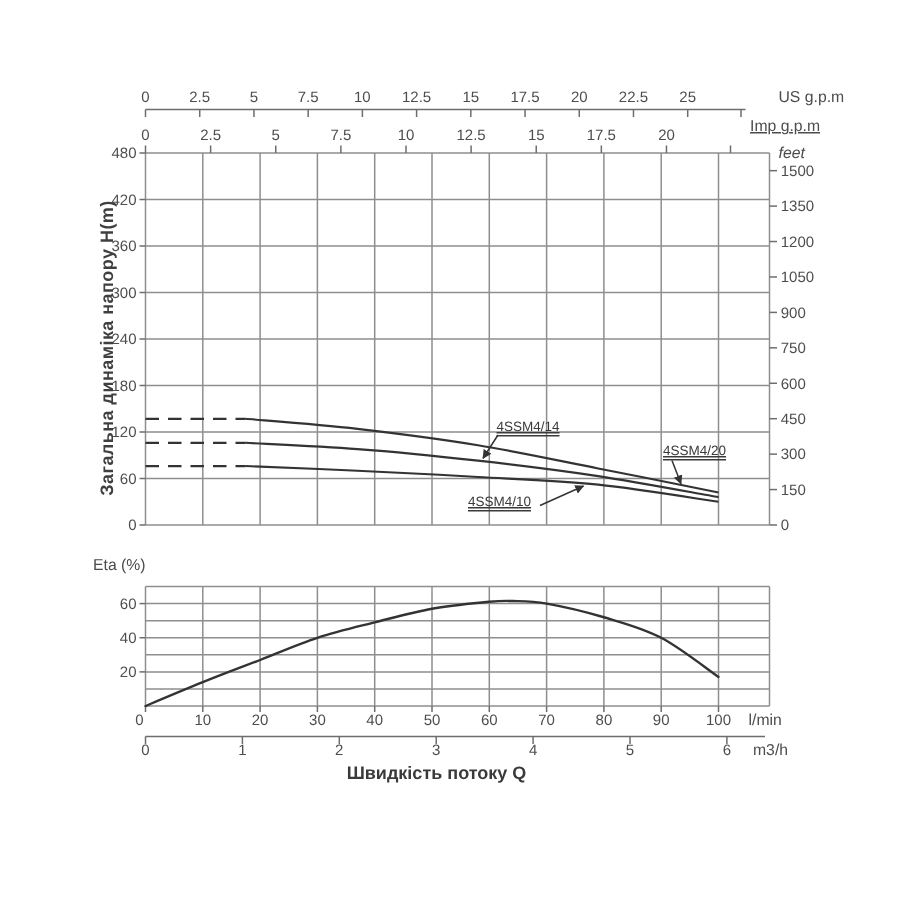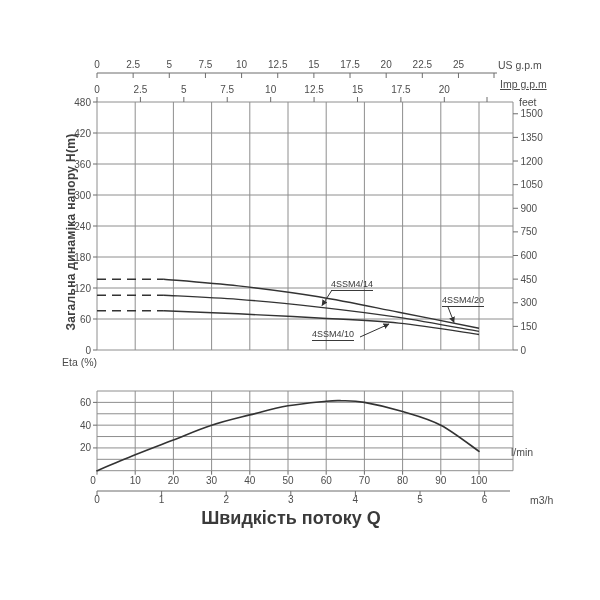--- a/index.html
+++ b/index.html
@@ -3,23 +3,23 @@
 <meta charset="utf-8">
 <style>
   html,body{margin:0;padding:0;background:#ffffff;}
   #canvas{position:relative;width:600px;height:600px;background:#ffffff;overflow:hidden;
           font-family:"Liberation Sans",sans-serif;}
   #plot{position:absolute;left:0;top:0;}
   .lbl{position:absolute;color:#4c4c4c;font-size:10.5px;white-space:nowrap;}
   .axis-title-left{left:71px;top:232px;transform:translate(-50%,-50%) rotate(-90deg);
       font-weight:bold;font-size:12px;color:#3f3f3f;letter-spacing:0.3px;}
   .flow-title{left:291px;top:508px;transform:translateX(-50%);font-weight:bold;
-      font-size:18px;color:#3a3a3a;}
+      font-size:12px;color:#3a3a3a;}
   .curve-lbl{position:absolute;font-size:9px;color:#3a3a3a;border-bottom:1px solid #3a3a3a;
-      padding-bottom:1px;line-height:9px;}
+      padding-bottom:1px;line-height:9px;text-decoration:underline;}
   svg text.tick{font-family:"Liberation Sans",sans-serif;font-size:10px;fill:#4d4d4d;}
 </style>
 </head>
 <body>
 
 <div id="canvas">
   <svg id="plot" width="600" height="600">
       <defs>
         <marker id="arr" markerWidth="7" markerHeight="7" refX="5.5" refY="3" orient="auto">
           <path d="M0,0 L6,3 L0,6 Z" fill="#333333"></path>
@@ -229,31 +229,31 @@
           <text x="420" y="503" text-anchor="middle" class="tick">5</text>
           <line x1="484.59999999999997" y1="491" x2="484.59999999999997" y2="496" stroke="#6d6d6d"></line>
           <text x="484.59999999999997" y="503" text-anchor="middle" class="tick">6</text>
         </g>
         <path d="M97.0,470.7C103.4,468.0,122.5,459.9,135.2,454.8C147.9,449.6,160.7,444.9,173.4,440.0C186.1,435.0,198.9,429.3,211.6,425.2C224.3,421.0,237.1,418.1,249.8,414.9C262.5,411.7,275.3,408.1,288.0,405.8C300.7,403.5,317.3,402.1,326.2,401.2C335.1,400.4,335.1,400.5,341.5,400.7C347.8,400.9,354.2,400.6,364.4,402.4C374.6,404.2,389.9,407.7,402.6,411.5C415.3,415.3,428.1,418.5,440.8,425.2C453.5,431.8,472.6,447.0,479.0,451.3" stroke="#333333" fill="none" stroke-width="1.6" stroke-linecap="round"></path>
       </g>
     </svg>
 
   <div class="lbl axis-title-left">Загальна динаміка напору H(m)</div>
 
-  <div class="lbl" style="left:498px;top:59px;text-align:center;">US g.p.m</div>
+  <div class="lbl" style="left:519px;top:59px;text-align:center;">US g.p.m</div>
 
   <div class="lbl" style="left:500px;top:78px;text-decoration:underline;">Imp g.p.m</div>
 
-  <div class="lbl" style="left:519px;top:96px;">feet</div>
-
-  <div class="lbl" style="left:62px;top:356px;">Eta (%)</div>
-
-  <div class="lbl" style="left:499px;top:446px;margin-left:12px;">l/min</div>
-
-  <div class="lbl" style="left:530px;top:494px;">m3/h</div>
+  <div class="lbl" style="left:519px;top:96px;font-style:italic;">feet</div>
+
+  <div class="lbl" style="left:62px;top:371px;">Eta (%)</div>
+
+  <div class="lbl" style="left:499px;top:474px;">l/min</div>
+
+  <div class="lbl" style="left:502px;top:494px;">m3/h</div>
 
   <div class="lbl flow-title">Швидкість потоку Q</div>
 
   <div class="curve-lbl" style="left:442px;top:296px;">4SSM4/20</div>
 
   <div class="curve-lbl" style="left:331px;top:280px;">4SSM4/14</div>
 
   <div class="curve-lbl" style="left:312px;top:330px;text-align:right;">4SSM4/10</div>
 </div>
 

